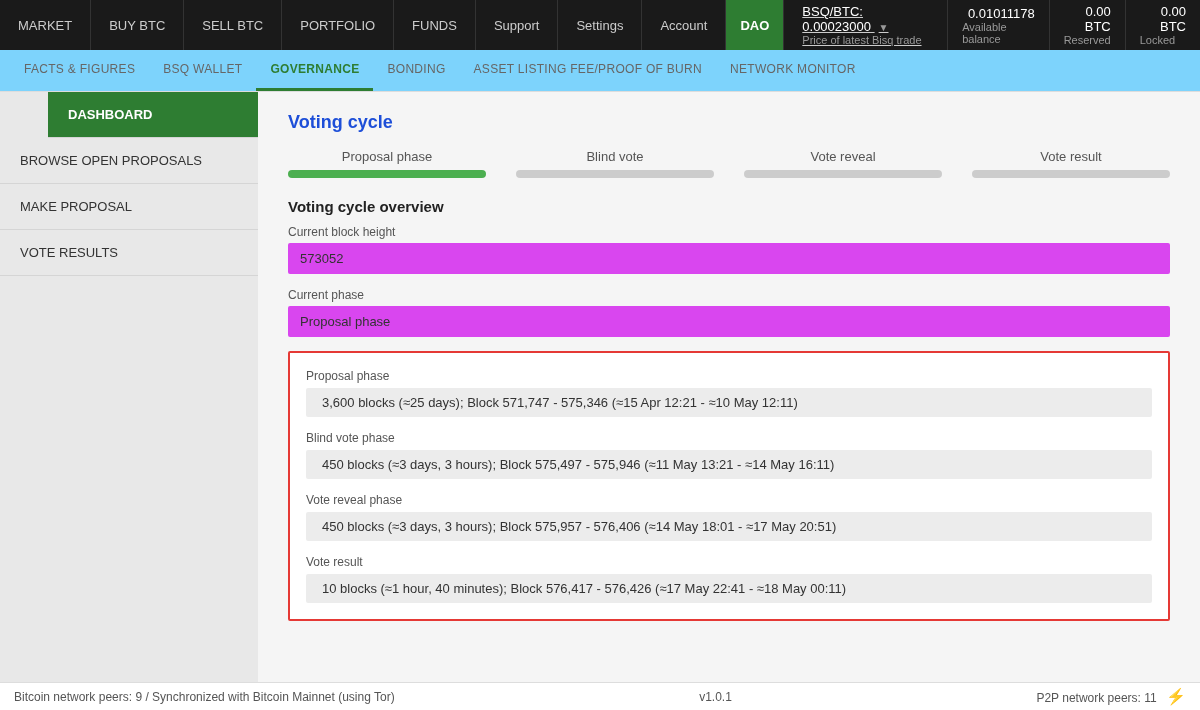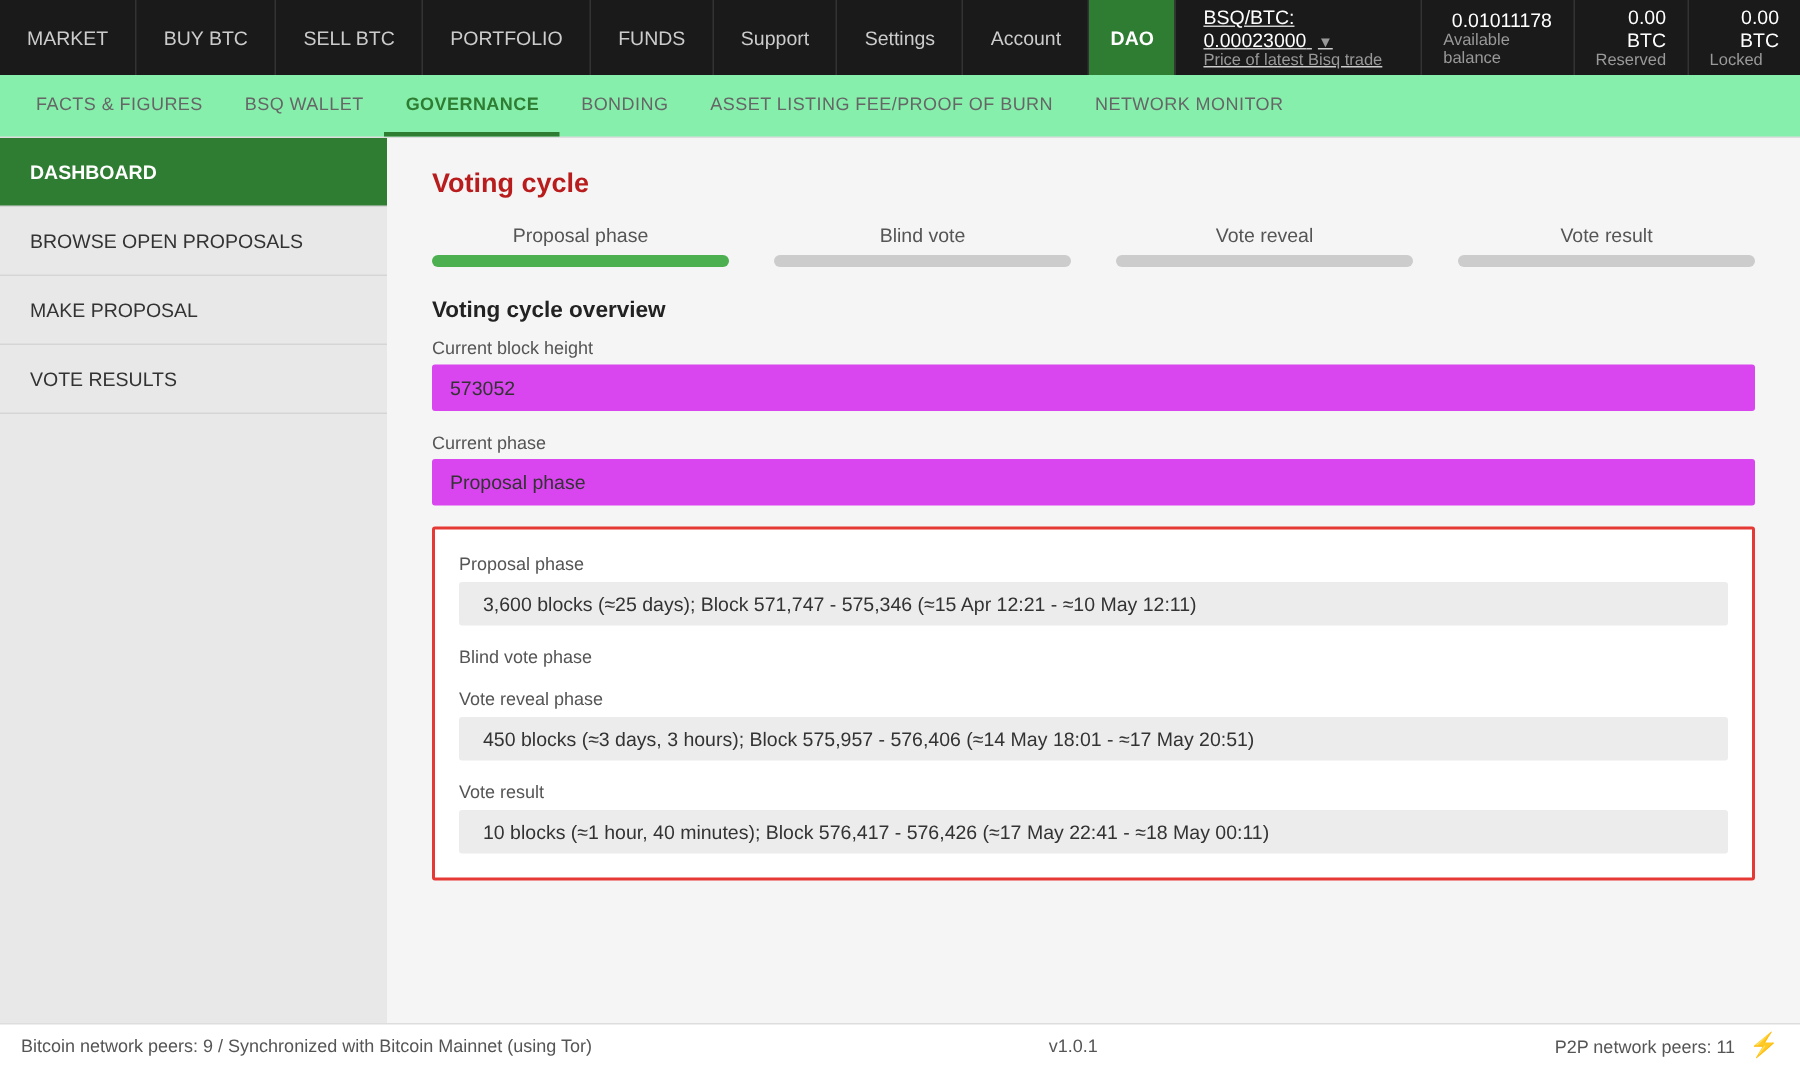--- a/index.html
+++ b/index.html
@@ -23,48 +23,48 @@
     .top-nav-balance {
       display: flex; flex-direction: column; justify-content: center; padding: 0 14px; color: #ccc; font-size: 12px; border-left: 1px solid #333;
     }
     .top-nav-balance .label { font-size: 11px; color: #999; }
     .top-nav-balance .value { color: #fff; font-size: 13px; text-align: right; }
     .top-nav-right { display: flex; margin-left: auto; }
     .nav-dropdown-icon { font-size: 10px; margin-left: 4px; color: #999; }
 
     
     .secondary-nav {
-      display: flex; align-items: stretch; background: #86efac; border-bottom: 1px solid #ddd; height: 42px; flex-shrink: 0; padding: 0 10px;
+      display: flex; align-items: stretch; background: #7dd3fc; border-bottom: 1px solid #ddd; height: 42px; flex-shrink: 0; padding: 0 10px;
     }
     .secondary-nav-item {
       display: flex; align-items: center; padding: 0 14px; color: #666; font-size: 12px; cursor: pointer; border-bottom: 3px solid transparent; text-transform: uppercase; letter-spacing: 0.3px;
     }
     .secondary-nav-item.active { color: #2e7d32; border-bottom: 3px solid #2e7d32; font-weight: bold; }
 
     
     .main-layout {
       display: flex; flex: 1; overflow: hidden;
     }
 
     
     .sidebar {
       width: 258px; background: #e8e8e8; flex-shrink: 0; display: flex; flex-direction: column;
     }
     .sidebar-item {
       display: flex; align-items: center; padding: 0 20px; height: 46px; cursor: pointer; font-size: 13px; color: #333; text-transform: uppercase; border-bottom: 1px solid #d5d5d5;
     }
-    .sidebar-item.active { background: #2e7d32; color: #fff; font-weight: bold; }
+    .sidebar-item.active { background: #2e7d32; color: #fff; font-weight: bold; margin-left: 48px; }
 
     
     .content {
       flex: 1; overflow-y: auto; background: #f5f5f5; padding: 20px 30px;
     }
 
     .page-title {
-      font-size: 18px; font-weight: bold; color: #b91c1c; margin-bottom: 16px;
+      font-size: 18px; font-weight: bold; color: #1d4ed8; margin-bottom: 16px;
     }
 
     
     .voting-cycle-phases {
       display: flex; align-items: flex-start; margin-bottom: 10px;
     }
     .phase-col {
       flex: 1; display: flex; flex-direction: column; align-items: center;
     }
     .phase-label {
@@ -202,20 +202,21 @@
 
     <div class="phase-details-box">
 
       <div class="phase-detail-section">
         <div class="phase-detail-label">Proposal phase</div>
         <div class="phase-detail-value">3,600 blocks (≈25 days); Block 571,747 - 575,346 (≈15 Apr 12:21 - ≈10 May 12:11)</div>
       </div>
 
       <div class="phase-detail-section">
         <div class="phase-detail-label">Blind vote phase</div>
+        <div class="phase-detail-value">450 blocks (≈3 days, 3 hours); Block 575,497 - 575,946 (≈11 May 13:21 - ≈14 May 16:11)</div>
       </div>
 
       <div class="phase-detail-section">
         <div class="phase-detail-label">Vote reveal phase</div>
         <div class="phase-detail-value">450 blocks (≈3 days, 3 hours); Block 575,957 - 576,406 (≈14 May 18:01 - ≈17 May 20:51)</div>
       </div>
 
       <div class="phase-detail-section">
         <div class="phase-detail-label">Vote result</div>
         <div class="phase-detail-value">10 blocks (≈1 hour, 40 minutes); Block 576,417 - 576,426 (≈17 May 22:41 - ≈18 May 00:11)</div>

